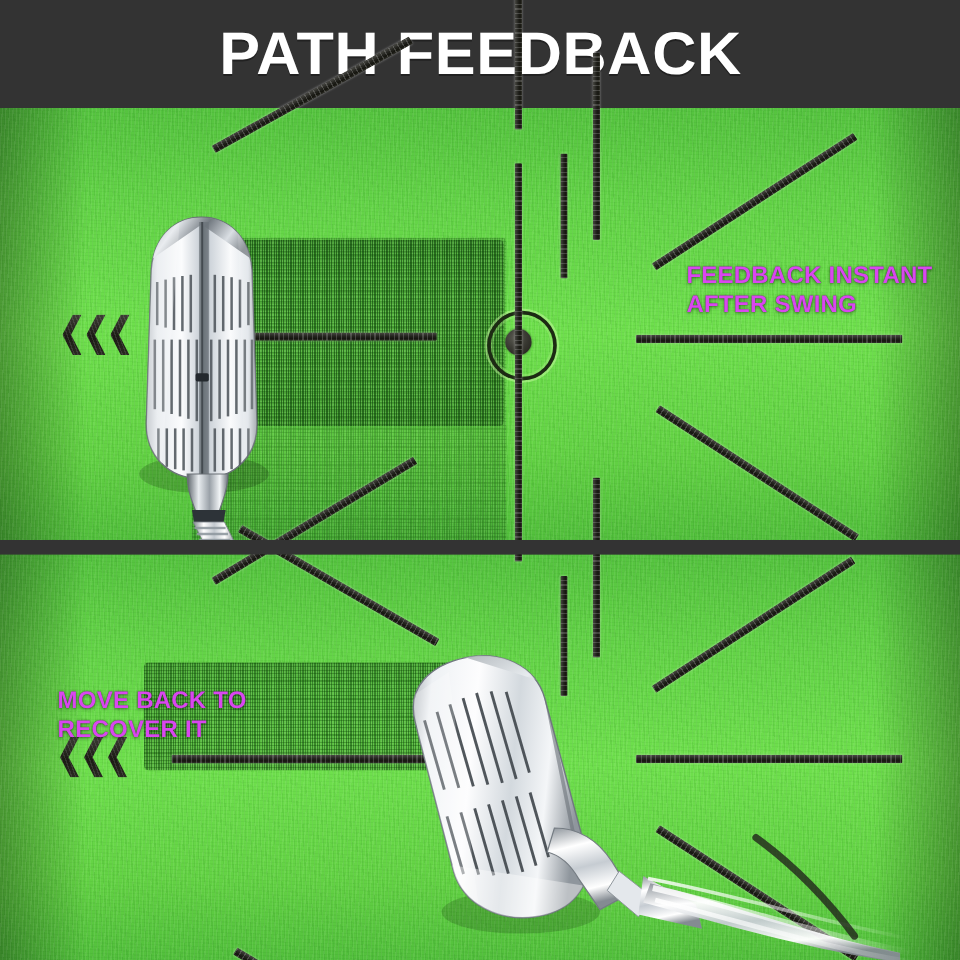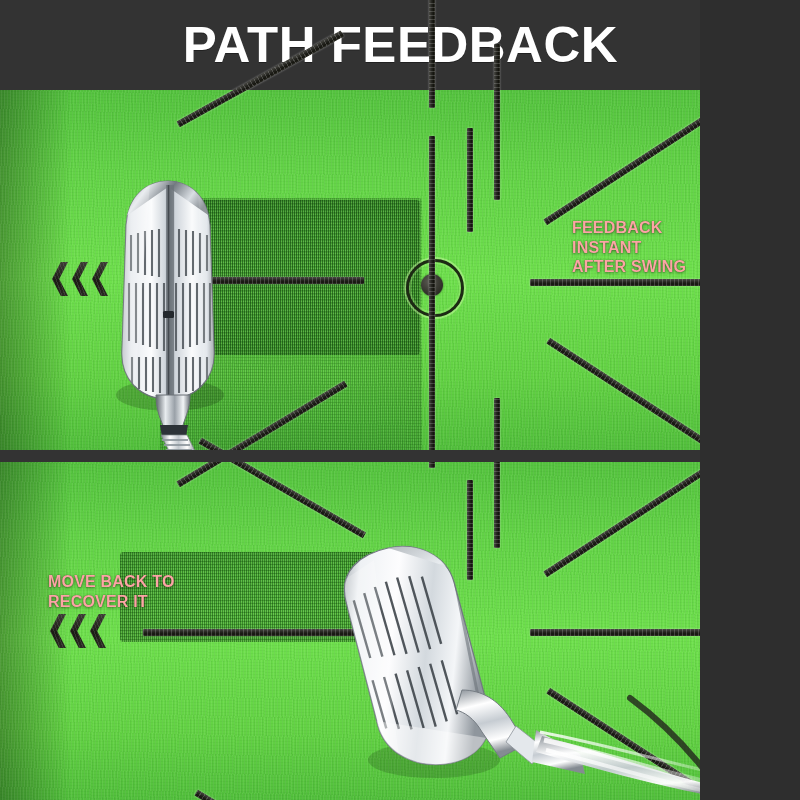--- a/index.html
+++ b/index.html
@@ -3,21 +3,21 @@
 <meta charset="utf-8">
 <title>Path Feedback</title>
 <style>
   html, body {
     margin: 0;
     padding: 0;
     background: #2e2e2e;
   }
   #stage {
     position: relative;
-    width: 700px;
+    width: 800px;
     height: 800px;
     overflow: hidden;
     background: #2e2e2e;
     font-family: "Liberation Sans", sans-serif;
     -webkit-font-smoothing: antialiased;
   }
 
   
   .header {
     position: absolute;
@@ -122,24 +122,24 @@
     background:
       repeating-linear-gradient(70deg, rgba(255,255,255,.10) 0 1px, rgba(0,0,0,0) 1px 3px),
       linear-gradient(180deg, #3d3d35 0%, #1b1b14 55%, #2a2a22 100%);
     clip-path: polygon(55% 0, 100% 0, 45% 50%, 100% 100%, 55% 100%, 0 50%);
     filter: drop-shadow(0 0 1.5px rgba(220,255,190,.85));
   }
 
   
   .caption {
     position: absolute;
-    color: #fca5a5;
+    color: #d946ef;
     font-family: "Liberation Sans Narrow", "Liberation Sans", sans-serif;
     font-weight: 700;
-    font-size: 16px;
+    font-size: 20px;
     line-height: 1.22;
     letter-spacing: .2px;
     text-shadow: 0 1px 3px rgba(0,0,0,.45), 0 0 1px rgba(0,0,0,.5);
     white-space: pre-line;
     z-index: 25;
   }
 
   
   #club-top { position: absolute; left: 104px; top: 163px; width: 132px; height: 290px; z-index: 30; }
   #club-bottom { position: absolute; left: 330px; top: 540px; width: 470px; height: 262px; z-index: 30; }

